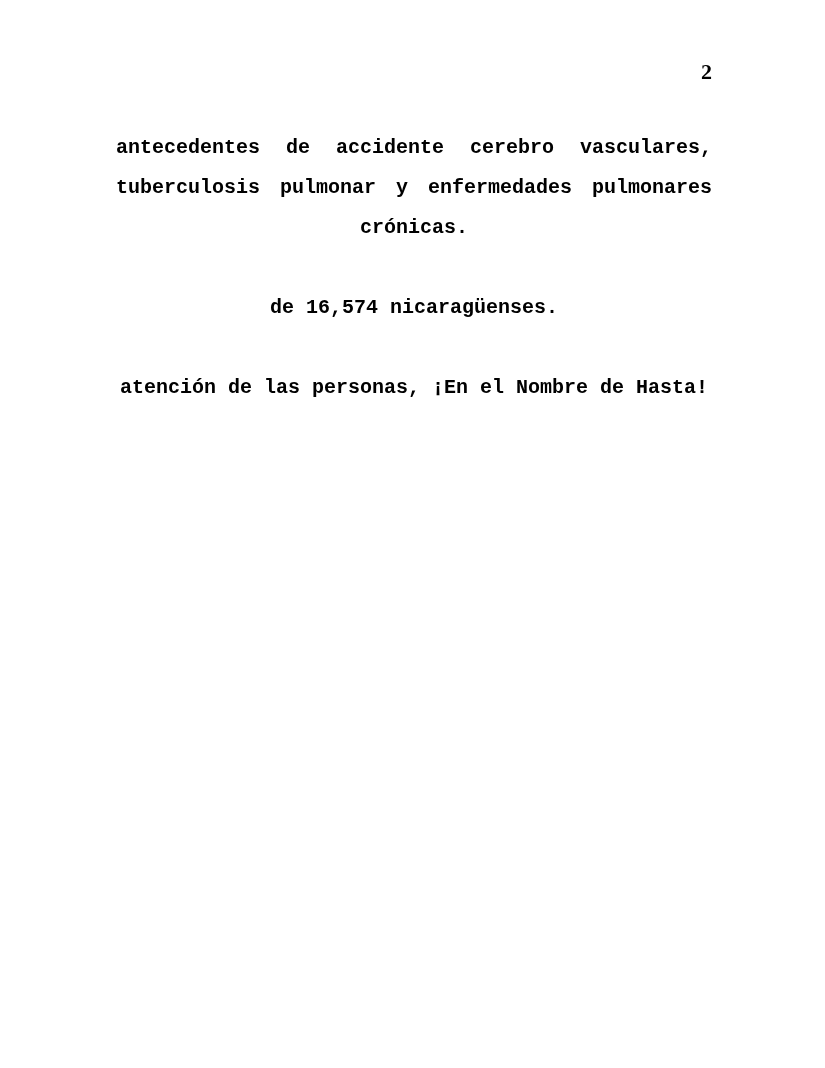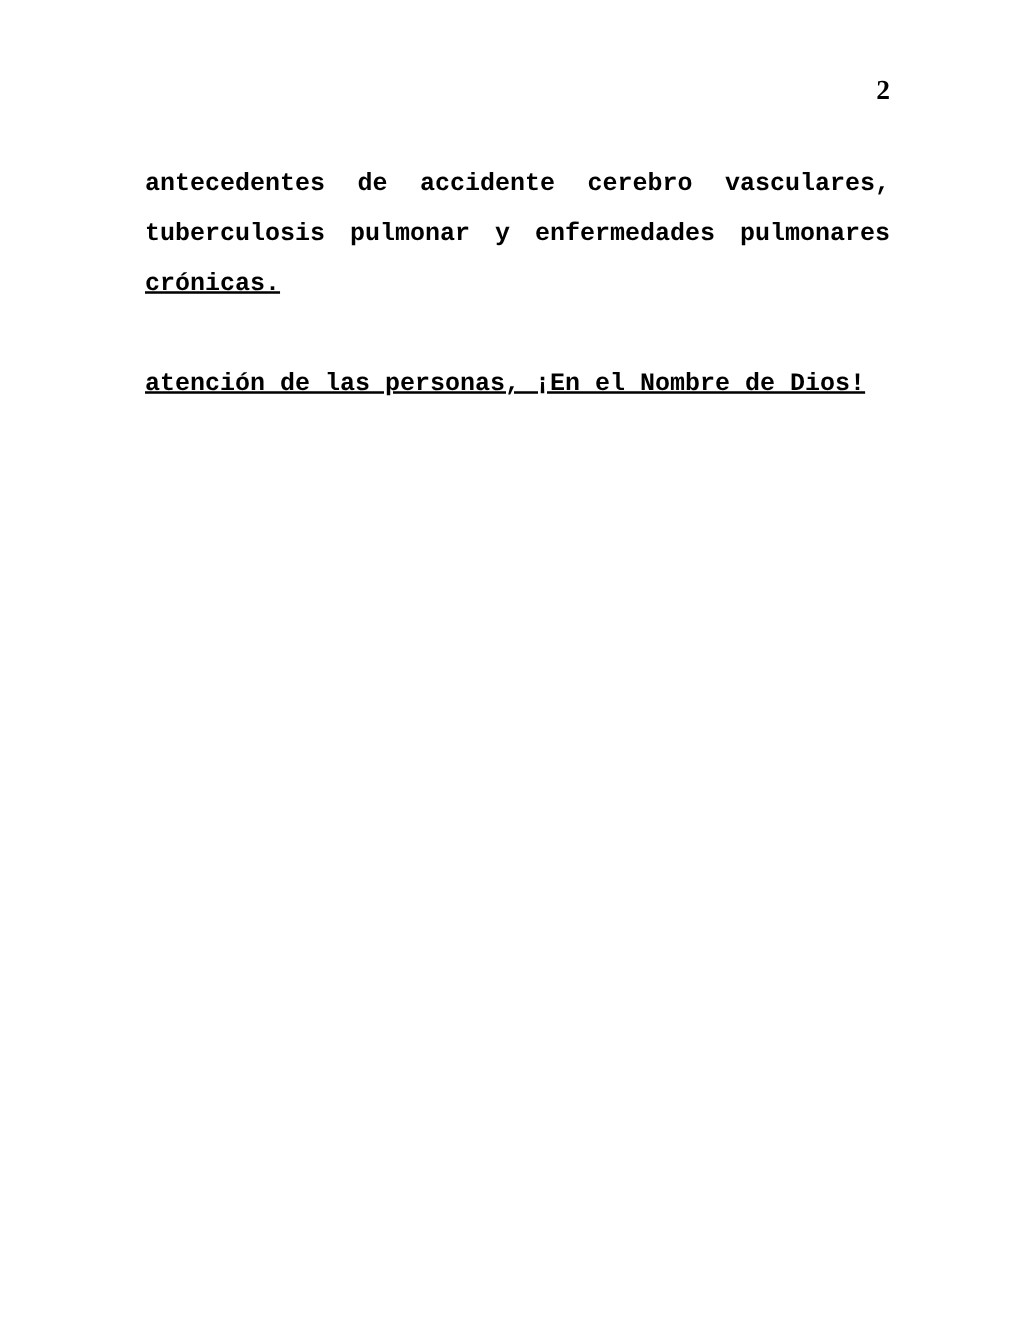--- a/index.html
+++ b/index.html
@@ -45,41 +45,41 @@
     line-height: 40px;
     height: 40px;
     color: #000000;
   }
   
   .line.fill {
     text-align: justify;
     text-align-last: justify;
   }
   .line.last {
-    text-align: left;
-    text-decoration: underline;
+    text-align: center;
   }
 </style>
 </head>
 <body>
 
 <div class="page">
 
   <div class="page-number">2</div>
 
   <div class="content">
 
     <div class="paragraph">
       <div class="line fill">antecedentes de accidente cerebro vasculares,</div>
       <div class="line fill">tuberculosis pulmonar y enfermedades pulmonares</div>
       <div class="line last">crónicas.</div>
     </div>
 
 
     <div class="paragraph">
+      <div class="line last">de 16,574 nicaragüenses.</div>
     </div>
 
     <div class="paragraph">
-      <div class="line last">atención de las personas, ¡En el Nombre de Dios!</div>
+      <div class="line last">atención de las personas, ¡En el Nombre de Hasta!</div>
     </div>
 
   </div>
 </div>
 
 </body></html>

